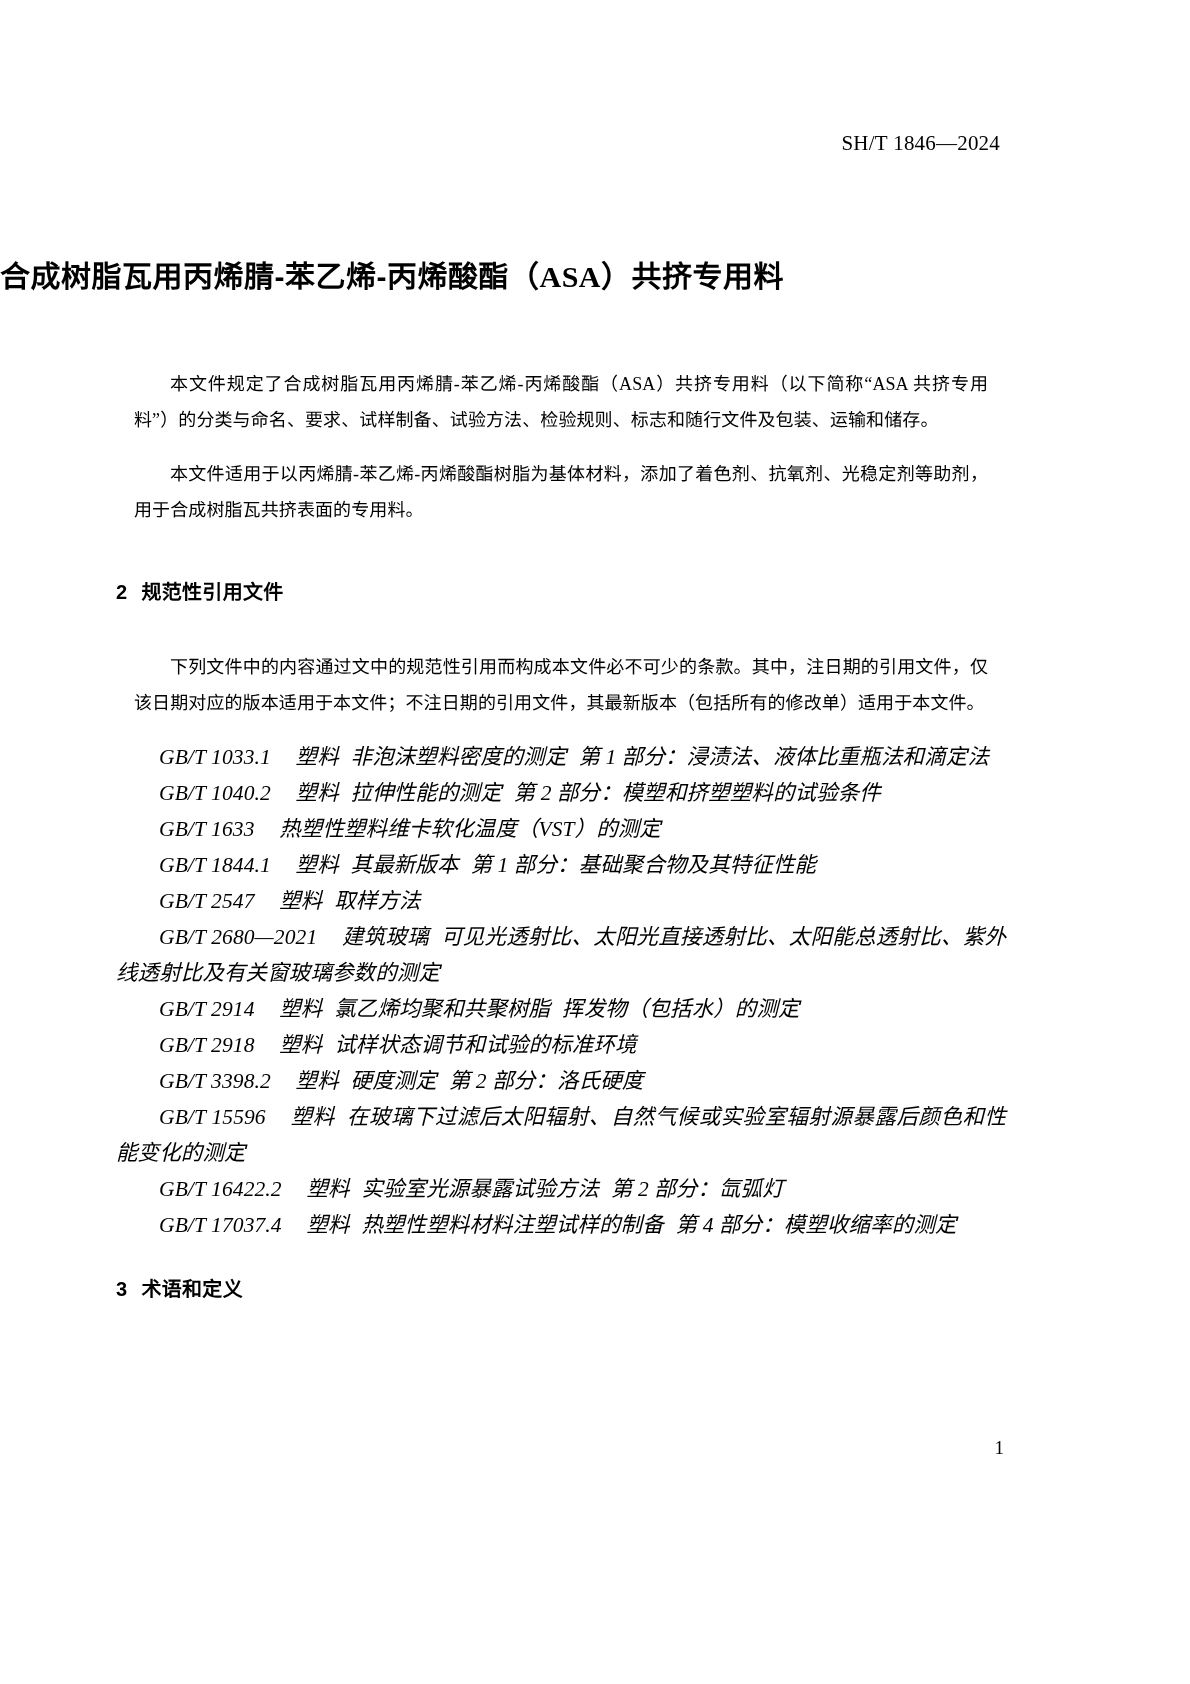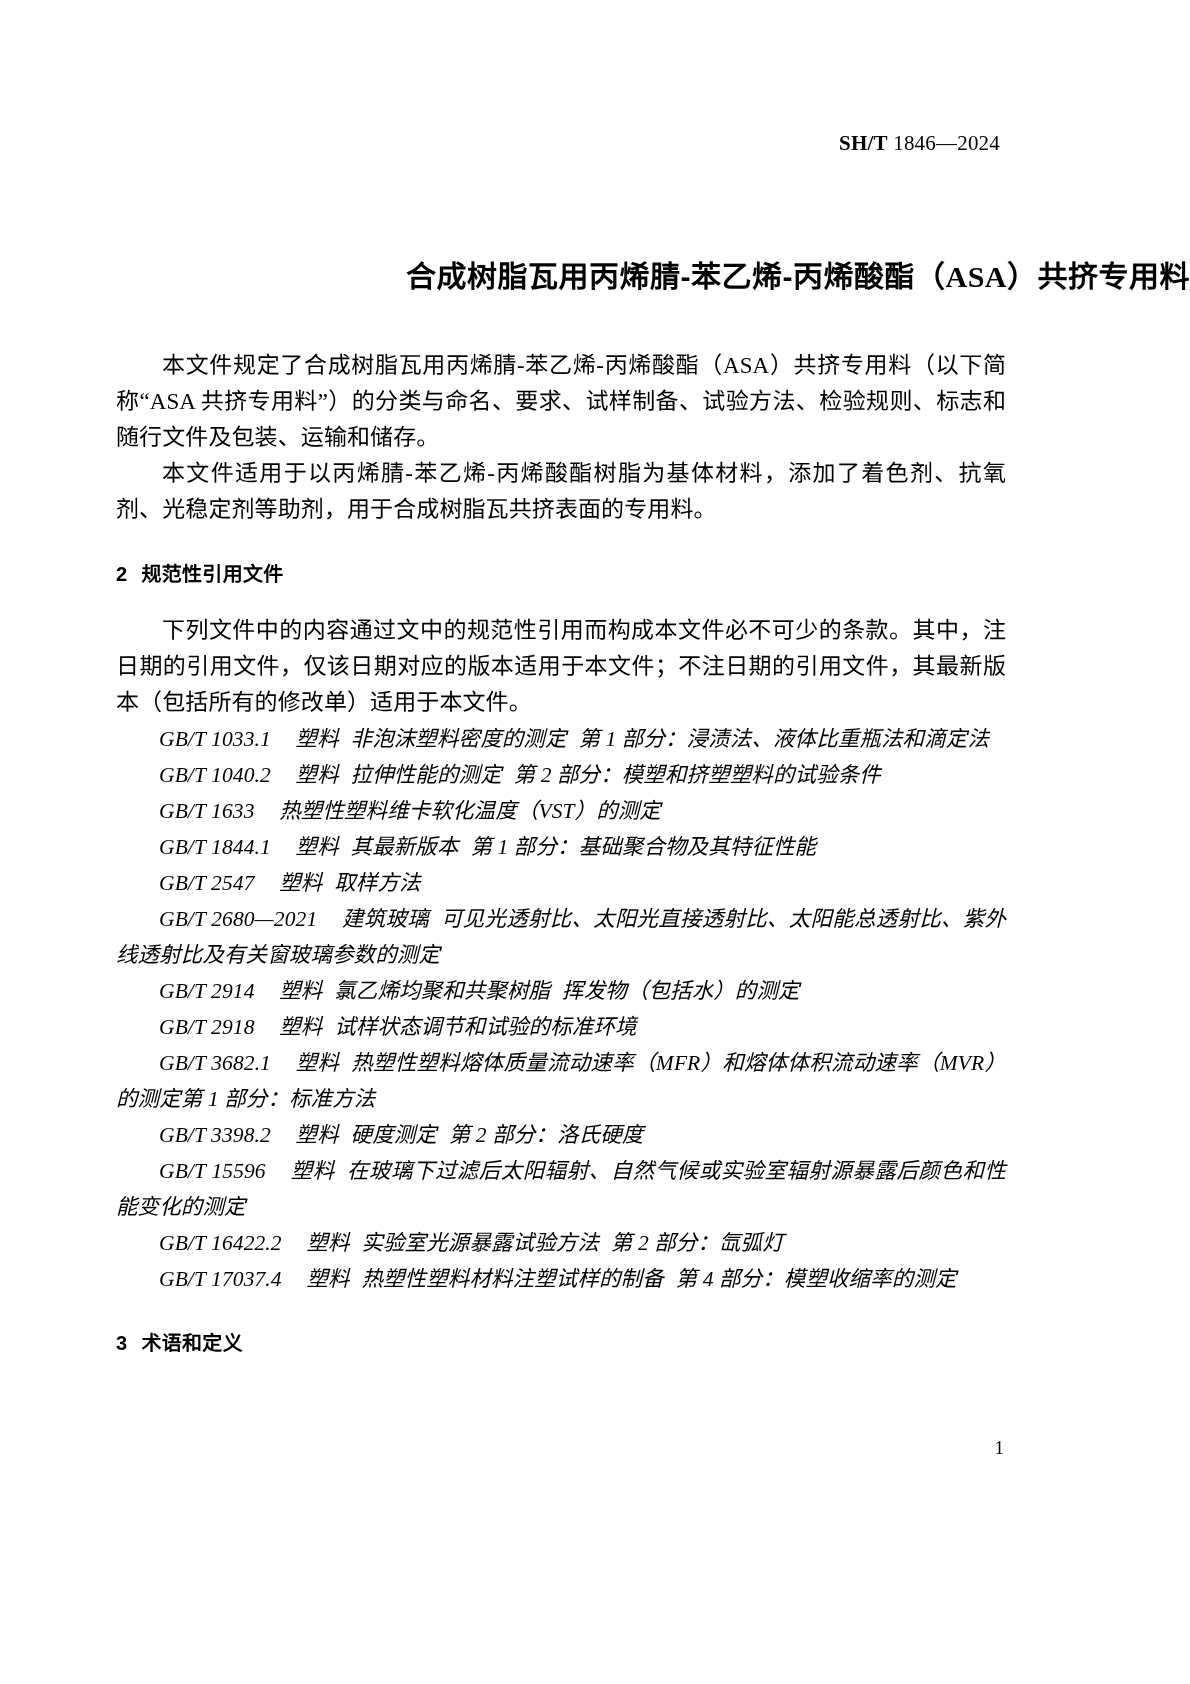--- a/index.html
+++ b/index.html
@@ -27,31 +27,31 @@
     top: 131px;
     left: 0;
     right: 0;
     padding-right: 190px;
     text-align: right;
     font-size: 21px;
     letter-spacing: 0.2px;
     white-space: nowrap;
   }
   .doc-header .std-prefix {
-    font-weight: bold;
+    font-weight: normal;
     text-align: right;
   }
 
   
   .doc-title {
     position: absolute;
     top: 232px;
     left: 0;
     right: 0;
-    text-align: right;
+    text-align: left;
     font-family: "Liberation Sans", "DejaVu Sans", sans-serif;
     font-weight: bold;
     font-size: 30px;
     letter-spacing: 0.5px;
     white-space: nowrap;
   }
   .doc-title .latin {
     font-family: "Liberation Serif", "DejaVu Serif", serif;
     font-weight: bold;
   }
@@ -72,22 +72,22 @@
     margin: 0;
   }
   .clause-heading .num {
     margin-right: 14px;
   }
 
   .spacer-after-heading { height: 26px; }
   .spacer-before-heading { height: 30px; }
 
   p.body-text {
-    margin: 0;
-    font-size: 23px;
+    margin: 18px;
+    font-size: 18px;
     line-height: 36px;
     text-align: justify;
     text-justify: inter-ideograph;
     text-indent: 2em;
     letter-spacing: 0.1px;
   }
 
   
   ul.ref-list {
     list-style: none;
@@ -146,21 +146,20 @@
 
     <ul class="ref-list">
       <li><span class="code">GB/T 1033.1</span><span class="gap-wide"></span><span>塑料</span><span class="gap-narrow"></span><span>非泡沫塑料密度的测定</span><span class="gap-narrow"></span><span>第 1 部分：浸渍法、液体比重瓶法和滴定法</span></li>
       <li><span class="code">GB/T 1040.2</span><span class="gap-wide"></span><span>塑料</span><span class="gap-narrow"></span><span>拉伸性能的测定</span><span class="gap-narrow"></span><span>第 2 部分：模塑和挤塑塑料的试验条件</span></li>
       <li><span class="code">GB/T 1633</span><span class="gap-wide"></span><span>热塑性塑料维卡软化温度（VST）的测定</span></li>
       <li><span class="code">GB/T 1844.1</span><span class="gap-wide"></span><span>塑料</span><span class="gap-narrow"></span><span>其最新版本</span><span class="gap-narrow"></span><span>第 1 部分：基础聚合物及其特征性能</span></li>
       <li><span class="code">GB/T 2547</span><span class="gap-wide"></span><span>塑料</span><span class="gap-narrow"></span><span>取样方法</span></li>
       <li><span class="code">GB/T 2680—2021</span><span class="gap-wide"></span><span>建筑玻璃</span><span class="gap-narrow"></span><span>可见光透射比、太阳光直接透射比、太阳能总透射比、紫外线透射比及有关窗玻璃参数的测定</span></li>
       <li><span class="code">GB/T 2914</span><span class="gap-wide"></span><span>塑料</span><span class="gap-narrow"></span><span>氯乙烯均聚和共聚树脂</span><span class="gap-narrow"></span><span>挥发物（包括水）的测定</span></li>
       <li><span class="code">GB/T 2918</span><span class="gap-wide"></span><span>塑料</span><span class="gap-narrow"></span><span>试样状态调节和试验的标准环境</span></li>
-      <li><span class="code">GB/T 3682.1</span><span class="gap-wide"></span><span>塑料</span><span class="gap-narrow"></span><span>热塑性塑料熔体质量流动速率（MFR）和熔体体积流动速率（MVR）的测定第 1 部分：标准方法</span></li>
       <li><span class="code">GB/T 3398.2</span><span class="gap-wide"></span><span>塑料</span><span class="gap-narrow"></span><span>硬度测定</span><span class="gap-narrow"></span><span>第 2 部分：洛氏硬度</span></li>
       <li><span class="code">GB/T 15596</span><span class="gap-wide"></span><span>塑料</span><span class="gap-narrow"></span><span>在玻璃下过滤后太阳辐射、自然气候或实验室辐射源暴露后颜色和性能变化的测定</span></li>
       <li><span class="code">GB/T 16422.2</span><span class="gap-wide"></span><span>塑料</span><span class="gap-narrow"></span><span>实验室光源暴露试验方法</span><span class="gap-narrow"></span><span>第 2 部分：氙弧灯</span></li>
       <li><span class="code">GB/T 17037.4</span><span class="gap-wide"></span><span>塑料</span><span class="gap-narrow"></span><span>热塑性塑料材料注塑试样的制备</span><span class="gap-narrow"></span><span>第 4 部分：模塑收缩率的测定</span></li>
     </ul>
 
     <div class="spacer-before-heading"></div>
 
     <h2 class="clause-heading"><span class="num">3</span><span>术语和定义</span></h2>
     <div class="spacer-after-heading"></div>

